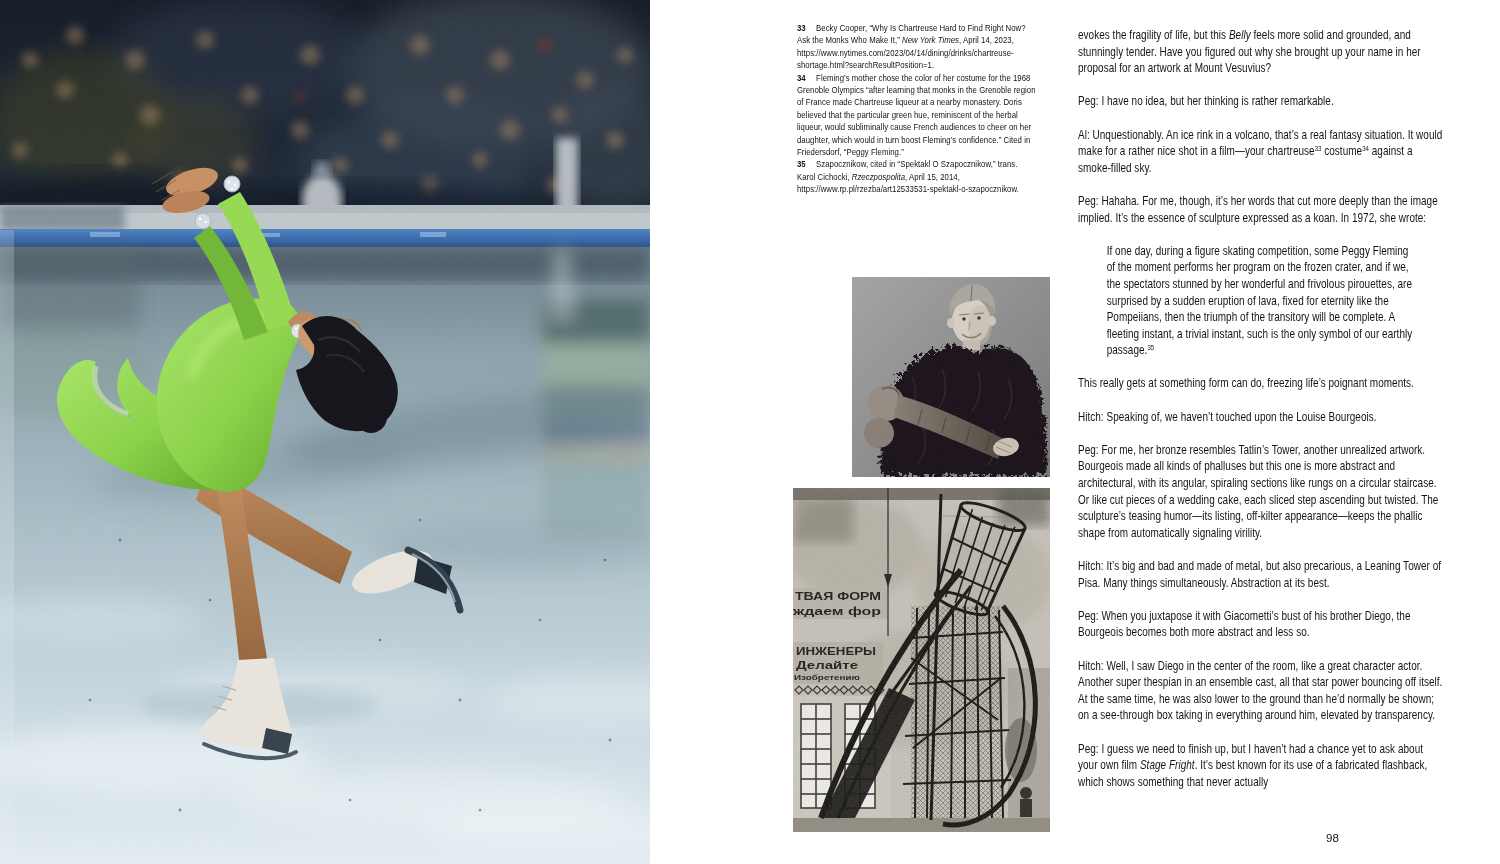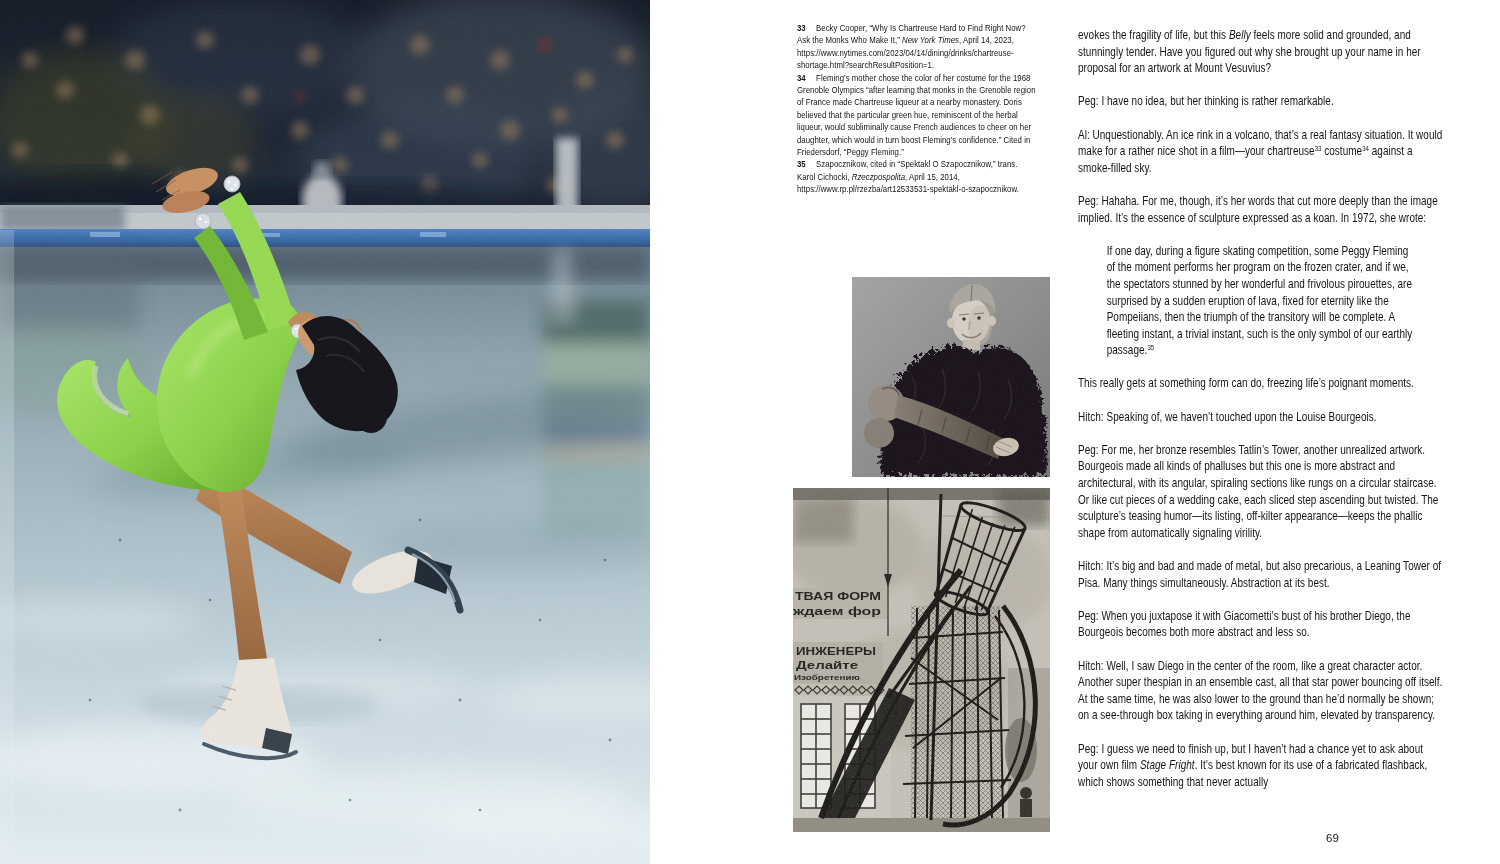--- a/index.html
+++ b/index.html
@@ -437,13 +437,13 @@
     <p class="para quote"><span>If one day, during a figure skating competition, some Peggy Fleming of the moment performs her program on the frozen crater, and if we, the spectators stunned by her wonderful and frivolous pirouettes, are surprised by a sudden eruption of lava, fixed for eternity like the Pompeiians, then the triumph of the transitory will be complete. A fleeting instant, a trivial instant, such is the only symbol of our earthly passage.</span><sup>35</sup></p>
     <p class="para"><span>This really gets at something form can do, freezing life’s poignant moments.</span></p>
     <p class="para"><span>Hitch: Speaking of, we haven’t touched upon the Louise Bourgeois.</span></p>
     <p class="para"><span>Peg: For me, her bronze resembles Tatlin’s Tower, another unrealized artwork. Bourgeois made all kinds of phalluses but this one is more abstract and architectural, with its angular, spiraling sections like rungs on a circular staircase. Or like cut pieces of a wedding cake, each sliced step ascending but twisted. The sculpture’s teasing humor—its listing, off-kilter appearance—keeps the phallic shape from automatically signaling virility.</span></p>
     <p class="para"><span>Hitch: It’s big and bad and made of metal, but also precarious, a Leaning Tower of Pisa. Many things simultaneously. Abstraction at its best.</span></p>
     <p class="para"><span>Peg: When you juxtapose it with Giacometti’s bust of his brother Diego, the Bourgeois becomes both more abstract and less so.</span></p>
     <p class="para"><span>Hitch: Well, I saw Diego in the center of the room, like a great character actor. Another super thespian in an ensemble cast, all that star power bouncing off itself. At the same time, he was also lower to the ground than he’d normally be shown; on a see-through box taking in everything around him, elevated by transparency.</span></p>
     <p class="para"><span>Peg: I guess we need to finish up, but I haven’t had a chance yet to ask about your own film </span><i>Stage Fright</i><span>. It’s best known for its use of a fabricated flashback, which shows something that never actually</span></p>
   </div>
 
-<div class="page-num">69</div>
+<div class="page-num">98</div>
 
 </body></html>

